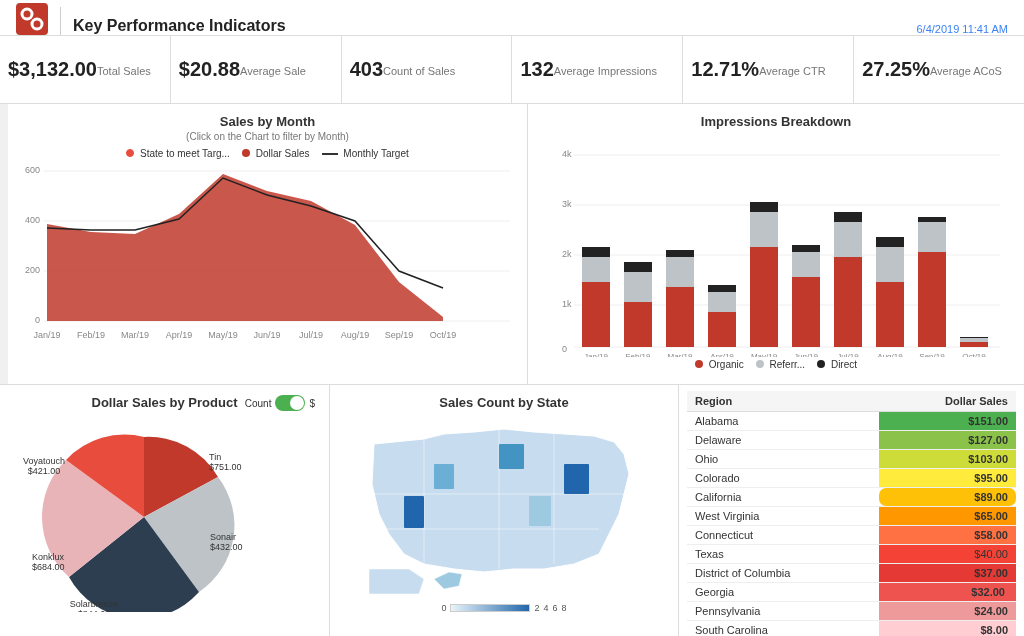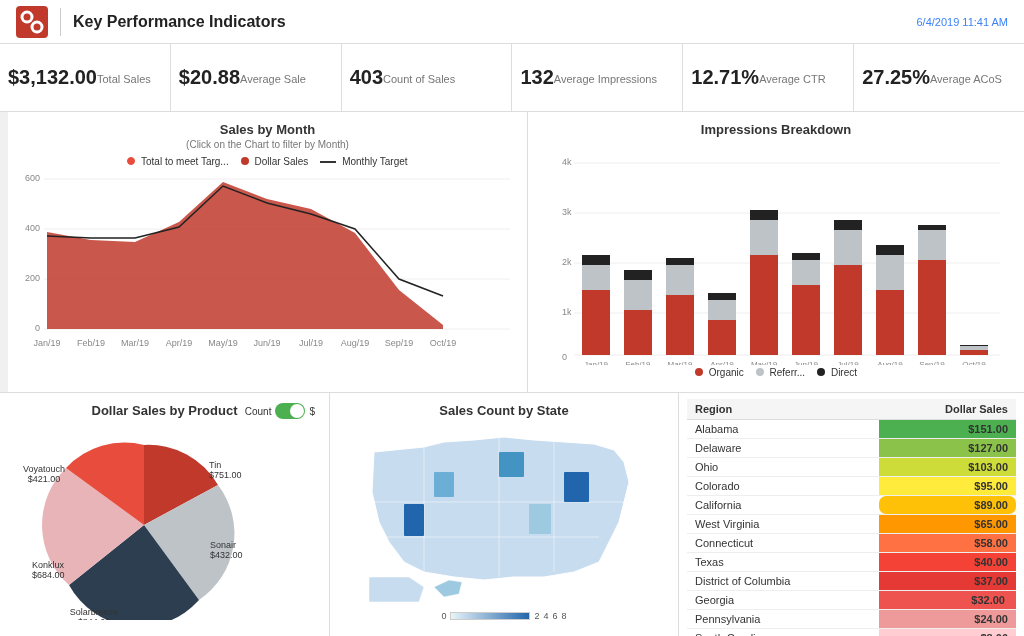--- a/index.html
+++ b/index.html
@@ -1,19 +1,19 @@
 <!DOCTYPE html>
 <html><head>
   <meta charset="utf-8">
   <style>
     * { box-sizing: border-box; margin: 0; padding: 0; }
     body { font-family: 'Segoe UI', Arial, sans-serif; background: #f0f0f0; font-size: 12px; color: #333; width: 1024px; height: 636px; overflow: hidden; }
 
     
-    .header { background: #fff; border-bottom: 1px solid #ddd; display: flex; align-items: center; padding: 12px 16px; height: 44px; }
+    .header { background: #fff; border-bottom: 1px solid #ddd; display: flex; align-items: flex-end; padding: 0 16px; height: 36px; }
     .logo { width: 32px; height: 32px; margin-right: 12px; }
     .header-divider { width: 1px; height: 28px; background: #ccc; margin-right: 12px; }
     .header-title { font-size: 16px; font-weight: 600; color: #222; flex: 1; }
     .header-datetime { font-size: 11px; color: #3b82f6; }
 
     
     .kpi-bar { background: #fff; border-bottom: 1px solid #ddd; display: flex; align-items: stretch; height: 68px; }
     .kpi-item { flex: 1; display: flex; flex-direction: row; justify-content: flex-start; align-items: center; border-right: 1px solid #ddd; padding: 8px; }
     .kpi-item:last-child { border-right: none; }
     .kpi-value { font-size: 20px; font-weight: 700; color: #222; }
@@ -108,21 +108,21 @@
 <div class="main">
 
   <div class="row1">
 
     <div class="panel sales-month-panel">
       <div class="panel-title">Sales by Month</div>
       <div class="panel-subtitle">(Click on the Chart to filter by Month)</div>
       <div class="legend">
         <span>
           <span class="legend-dot" style="background:#e74c3c; border:1px solid #e74c3c;"></span>
-          <span>Total to meet Targ...</span>
+          <span>State to meet Targ...</span>
         </span>
         <span>
           <span class="legend-dot" style="background:#c0392b;"></span>
           <span>Dollar Sales</span>
         </span>
         <span>
           <span class="legend-line" style="background:#333;"></span>
           <span>Monthly Target</span>
         </span>
       </div>
@@ -371,21 +371,21 @@
   </tr>
             <tr>
     <td>Connecticut</td>
     <td style="padding:0;">
       <span style="display:block;background:#FF7043;padding:3px 8px;text-align:right;font-weight:600;">$58.00</span>
     </td>
   </tr>
             <tr>
     <td>Texas</td>
     <td style="padding:0;">
-      <span style="display:block;background:#F44336;padding:3px 8px;text-align:right;font-weight:700;">$40.00</span>
+      <span style="display:block;background:#F44336;padding:3px 8px;text-align:right;font-weight:400;">$40.00</span>
     </td>
   </tr>
             <tr>
     <td>District of Columbia</td>
     <td style="padding:0;">
       <span style="display:block;background:#E53935;padding:3px 8px;text-align:right;font-weight:600;">$37.00</span>
     </td>
   </tr>
             <tr>
     <td>Georgia</td>

